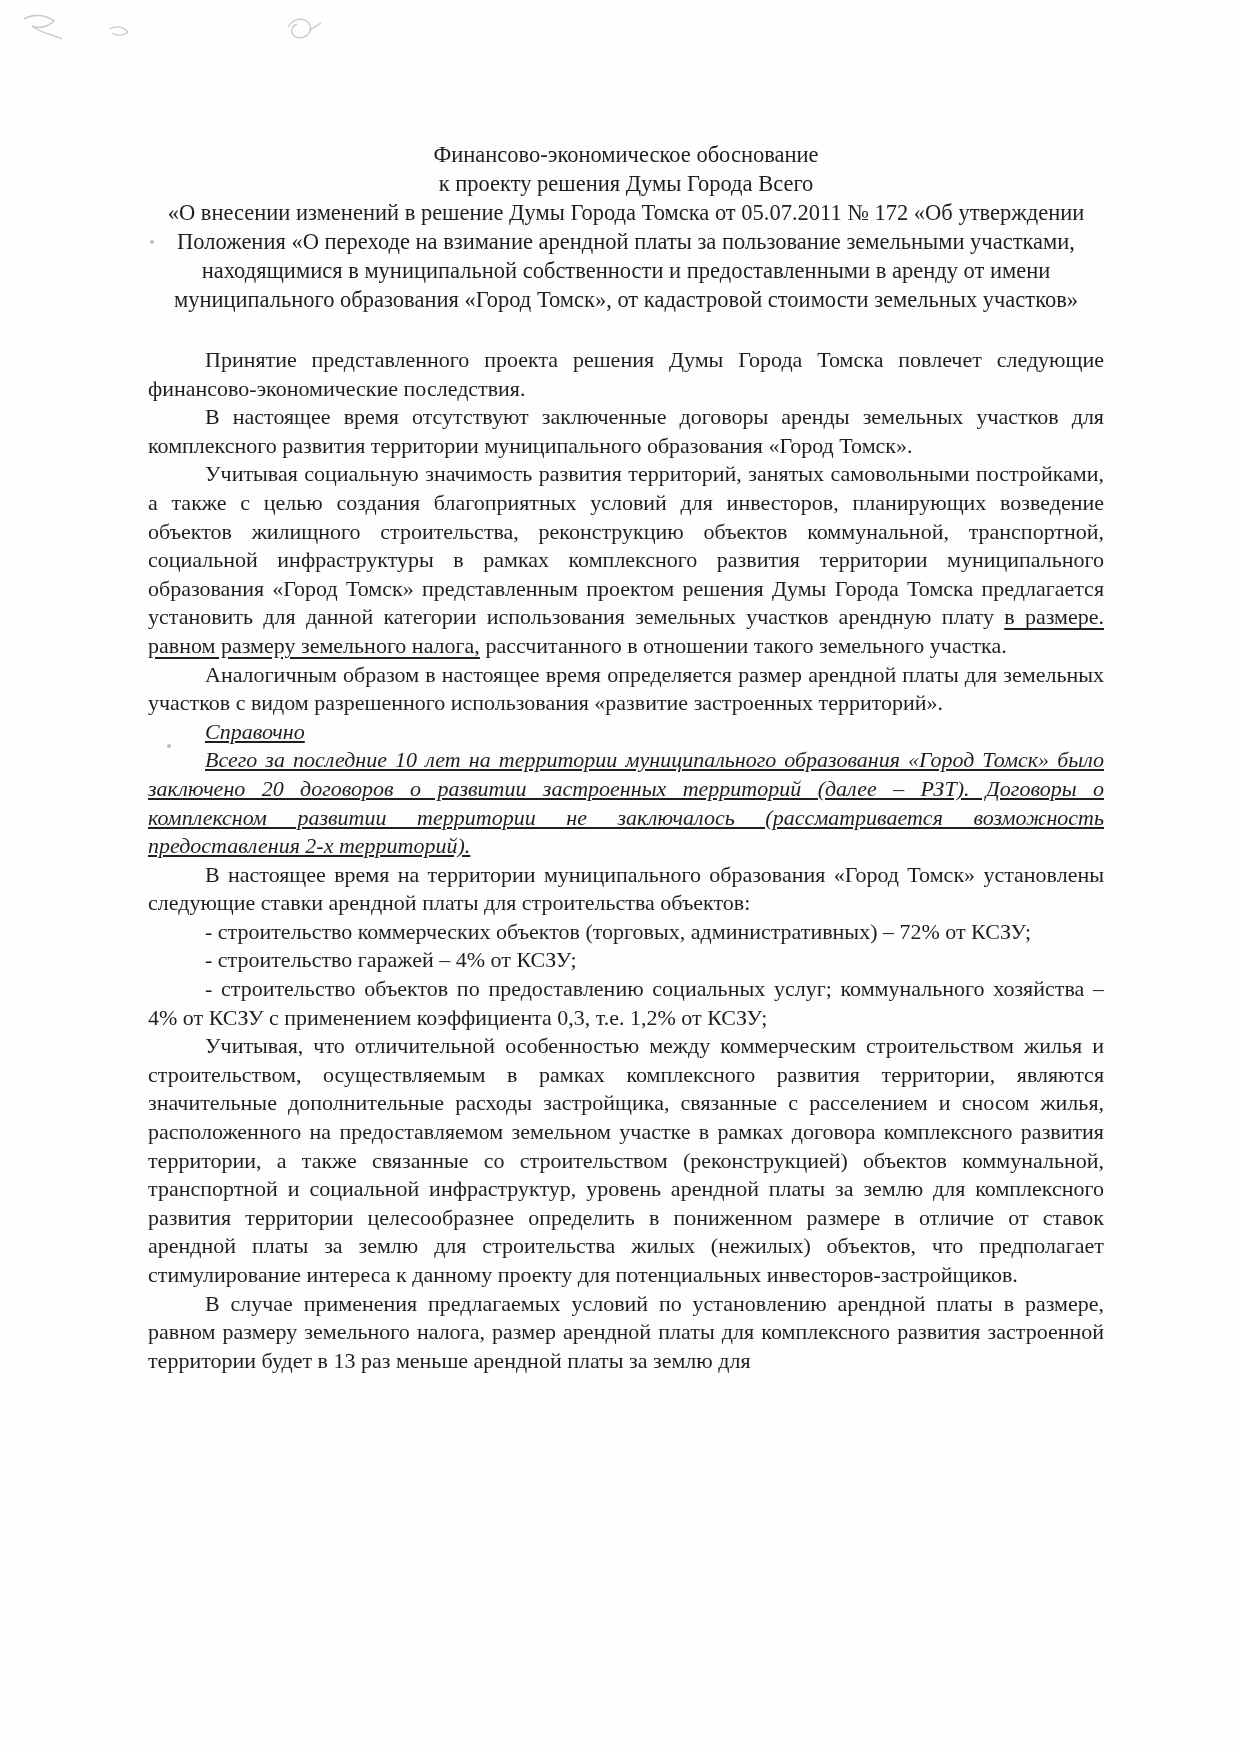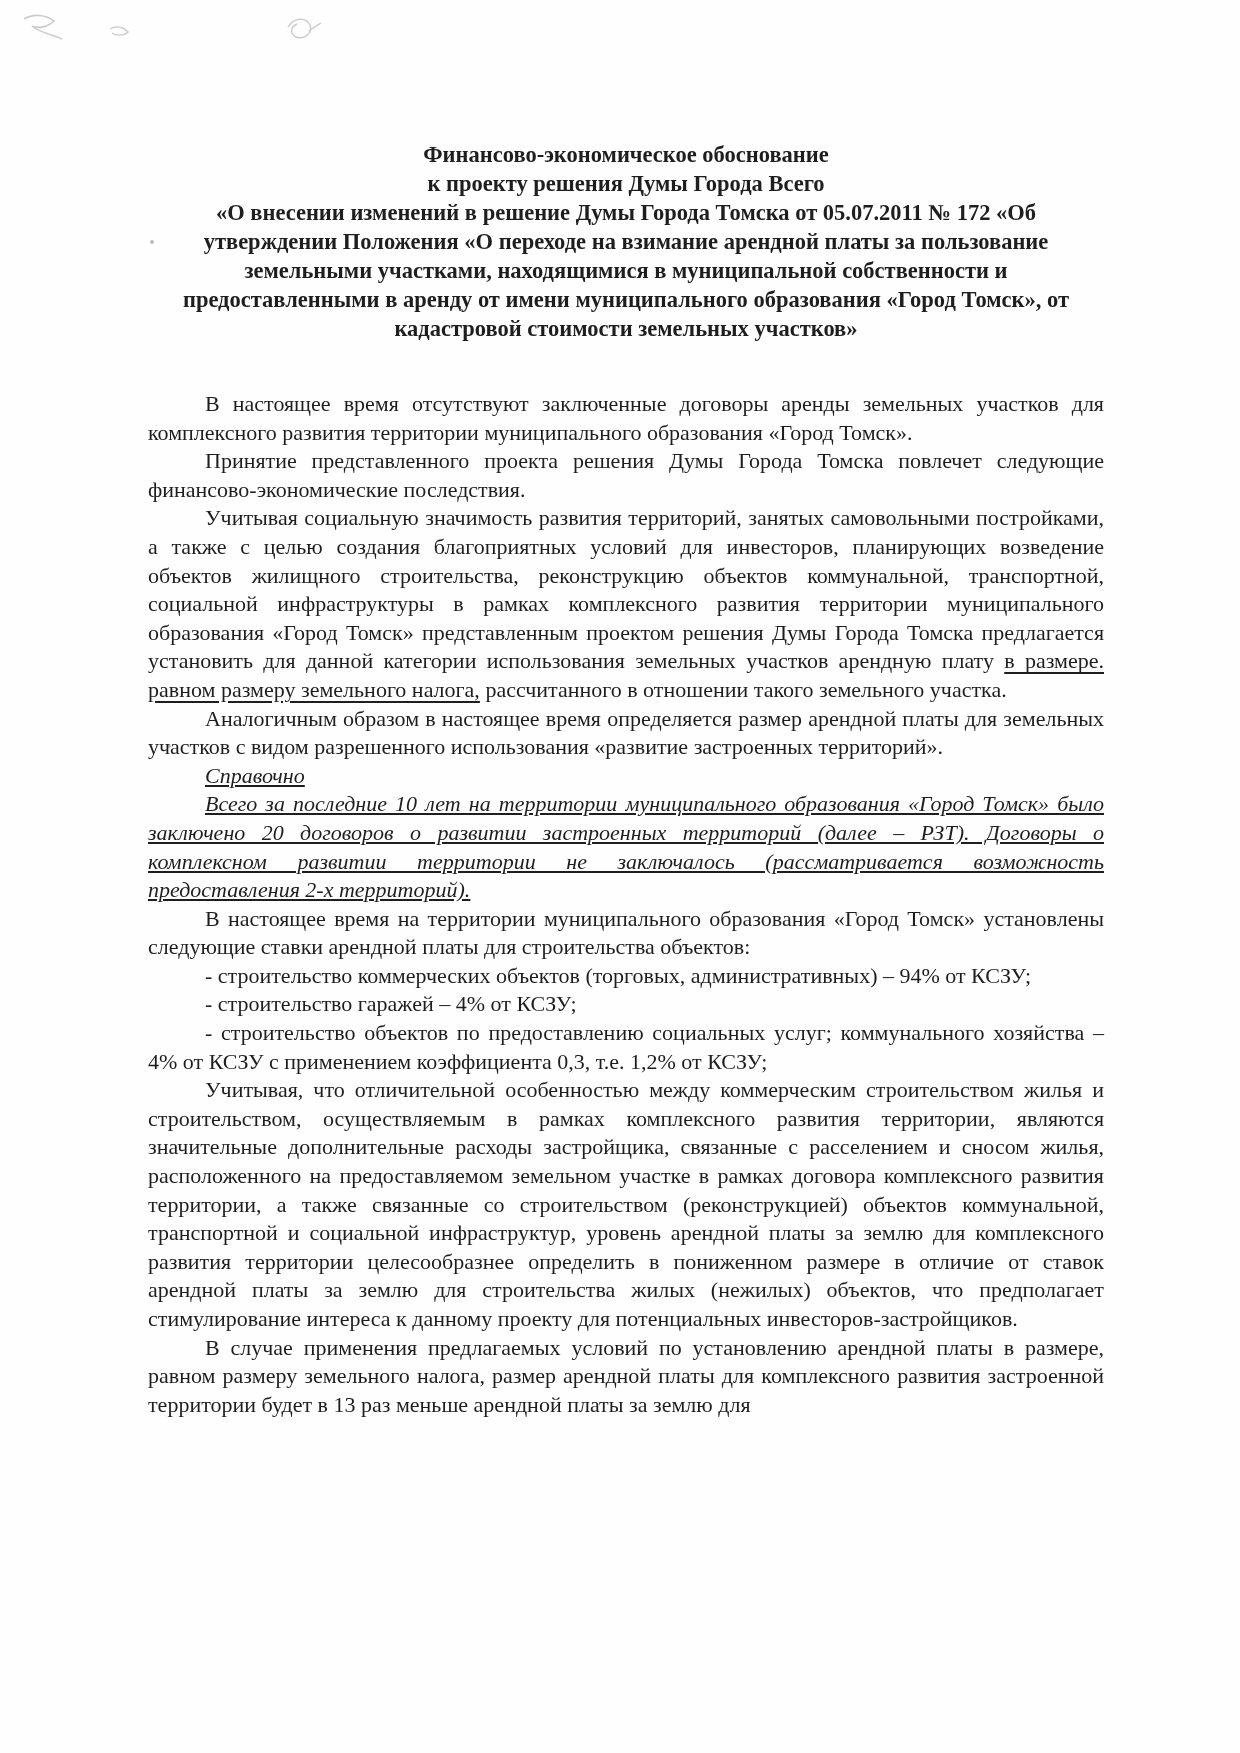--- a/index.html
+++ b/index.html
@@ -33,24 +33,24 @@
   .scan-dot.d1 { left: 150px; top: 240px; }
   .scan-dot.d2 { left: 167px; top: 744px; }
   .content {
     position: absolute;
     left: 148px;
     top: 140px;
     width: 956px;
   }
   .doc-title {
     text-align: center;
-    font-weight: bold;
+    font-weight: normal;
     font-size: 22.5px;
     line-height: 29px;
-    margin-bottom: 47px;
+    margin-bottom: 32px;
   }
   .para {
     margin: 0;
     font-size: 22px;
     line-height: 28.6px;
     text-align: justify;
     text-indent: 57px;
     hyphens: none;
   }
   .italic {
@@ -77,35 +77,35 @@
   <div class="scan-dot d2"></div>
 
   <div class="content">
 
     <div class="doc-title">
       <div>Финансово-экономическое обоснование</div>
       <div>к проекту решения Думы Города Всего</div>
       <div>«О внесении изменений в решение Думы Города Томска от 05.07.2011 № 172 «Об утверждении Положения «О переходе на взимание арендной платы за пользование земельными участками, находящимися в муниципальной собственности и предоставленными в аренду от имени муниципального образования «Город Томск», от кадастровой стоимости земельных участков»</div>
     </div>
 
+    <p class="para">Принятие представленного проекта решения Думы Города Томска повлечет следующие финансово-экономические последствия.</p>
+
     <p class="para">В настоящее время отсутствуют заключенные договоры аренды земельных участков для комплексного развития территории муниципального образования «Город Томск».</p>
-
-    <p class="para">Принятие представленного проекта решения Думы Города Томска повлечет следующие финансово-экономические последствия.</p>
 
     <p class="para"><span>Учитывая социальную значимость развития территорий, занятых самовольными постройками, а также с целью создания благоприятных условий для инвесторов, планирующих возведение объектов жилищного строительства, реконструкцию объектов коммунальной, транспортной, социальной инфраструктуры в рамках комплексного развития территории муниципального образования «Город Томск» представленным проектом решения Думы Города Томска предлагается установить для данной категории использования земельных участков арендную плату </span><span class="u">в размере. равном размеру земельного налога,</span><span> рассчитанного в отношении такого земельного участка.</span></p>
 
     <p class="para">Аналогичным образом в настоящее время определяется размер арендной платы для земельных участков с видом разрешенного использования «развитие застроенных территорий».</p>
 
     <p class="para italic">Справочно</p>
 
     <p class="para italic">Всего за последние 10 лет на территории муниципального образования «Город Томск» было заключено 20 договоров о развитии застроенных территорий (далее – РЗТ). Договоры о комплексном развитии территории не заключалось (рассматривается возможность предоставления 2-х территорий).</p>
 
     <p class="para">В настоящее время на территории муниципального образования «Город Томск» установлены следующие ставки арендной платы для строительства объектов:</p>
 
-    <p class="para">- строительство коммерческих объектов (торговых, административных) – 94% от КСЗУ;</p>
+    <p class="para">- строительство коммерческих объектов (торговых, административных) – 72% от КСЗУ;</p>
     <p class="para">- строительство гаражей – 4% от КСЗУ;</p>
     <p class="para">- строительство объектов по предоставлению социальных услуг; коммунального хозяйства – 4% от КСЗУ с применением коэффициента 0,3, т.е. 1,2% от КСЗУ;</p>
 
     <p class="para">Учитывая, что отличительной особенностью между коммерческим строительством жилья и строительством, осуществляемым в рамках комплексного развития территории, являются значительные дополнительные расходы застройщика, связанные с расселением и сносом жилья, расположенного на предоставляемом земельном участке в рамках договора комплексного развития территории, а также связанные со строительством (реконструкцией) объектов коммунальной, транспортной и социальной инфраструктур, уровень арендной платы за землю для комплексного развития территории целесообразнее определить в пониженном размере в отличие от ставок арендной платы за землю для строительства жилых (нежилых) объектов, что предполагает стимулирование интереса к данному проекту для потенциальных инвесторов-застройщиков.</p>
 
     <p class="para">В случае применения предлагаемых условий по установлению арендной платы в размере, равном размеру земельного налога, размер арендной платы для комплексного развития застроенной территории будет в 13 раз меньше арендной платы за землю для</p>
 
   </div>
 </div>
 

